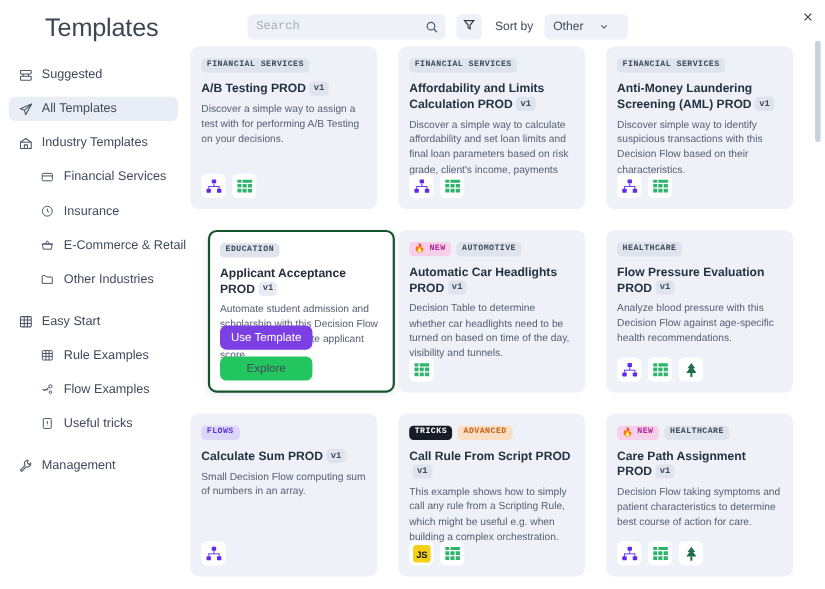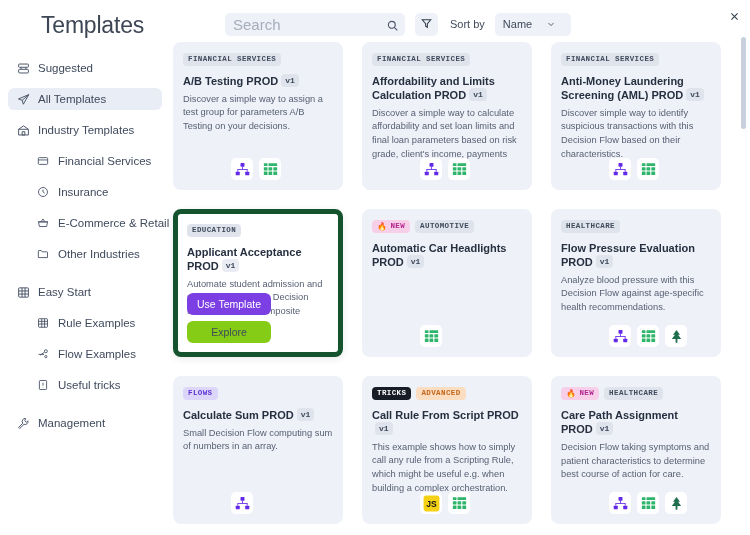--- a/index.html
+++ b/index.html
@@ -67,22 +67,22 @@
   .search-wrap {
     position: relative;
     width: 180px; height: 23px;
     background: #eef1f7;
     border-radius: 5px;
     display: flex; align-items: center;
     padding: 0 8px;
   }
   .search-input {
     border: none; outline: none; background: transparent;
-    font-family: Liberation Sans, sans-serif;
-    font-size: 15px;
+    font-family: Liberation Mono, monospace;
+    font-size: 11px;
     color: #3f4a5c;
     width: 150px;
   }
   .search-input::placeholder { color: #a6adbb; }
   .search-icon { position: absolute; right: 7px; top: 4px; color: #4a5568; }
   .filter-btn {
     width: 23px; height: 23px;
     background: #eef1f7;
     border-radius: 5px;
     display: flex; align-items: center; justify-content: center;
@@ -128,23 +128,24 @@
     width: 170px;
     min-height: 148px;
     background: #eef1f7;
     border-radius: 8px;
     padding: 11px 10px 10px 10px;
     overflow: hidden;
     cursor: pointer;
   }
   .card.hovered {
     background: #ffffff;
-    border: 5px solid #14532d;
+    border: 2px solid #14532d;
     box-shadow: 0 2px 7px rgba(40,50,80,0.10);
     padding: 10px 9px 9px 9px;
+    margin-left: 16px;
   }
   .badges { display: flex; gap: 5px; align-items: center; margin-bottom: 8px; flex-wrap: wrap; }
   .badge {
     font-family: "Liberation Mono", monospace;
     font-size: 7.5px;
     font-weight: 700;
     letter-spacing: 0.4px;
     padding: 3px 5px 2px 5px;
     border-radius: 4px;
     background: #dfe3ec;
@@ -184,21 +185,21 @@
   .card-desc {
     font-size: 9.3px;
     line-height: 1.47;
     color: #586074;
     max-height: 56px;
     overflow: hidden;
   }
   .icon-row {
     position: absolute;
     left: 10px; bottom: 10px;
-    display: flex; gap: 6px; margin-left: 48px;
+    display: flex; gap: 6px;
   }
   .tile {
     width: 22px; height: 22px;
     background: #ffffff;
     border-radius: 5px;
     display: flex; align-items: center; justify-content: center;
   }
   .btn-row {
     position: absolute;
     left: 9px; bottom: 9px;
@@ -207,21 +208,21 @@
   .btn {
     font-size: 10.5px;
     border-radius: 6px;
     padding: 5px 10px;
     cursor: pointer;
     border: none;
     font-family: "Liberation Sans", sans-serif;
     white-space: nowrap;
   }
   .btn-primary { background: #7b3fe4; color: #ffffff; }
-  .btn-secondary { background: #84cc16; color: #3f4a5c; text-align: center; }
+  .btn-secondary { background: #22c55e; color: #3f4a5c; text-align: center; }
 
   
   .scrollbar-track {
     position: absolute;
     right: 4px; top: 35px;
     width: 5px; height: 496px;
     background: transparent;
   }
   .scrollbar-thumb {
     position: absolute;
@@ -372,36 +373,36 @@
         <span>
           <svg width="11" height="11" viewBox="0 0 16 16" fill="none" stroke="currentColor" stroke-width="1.5">
             <path d="M1.8 2.5h12.4L9.3 8.4v5.1L6.7 12V8.4z"></path>
           </svg>
         </span>
       </div>
 
       <span class="sort-label">Sort by</span>
 
       <div class="sort-select">
-        <span>Name</span>
+        <span>Other</span>
         <span class="chev">
           <svg width="10" height="10" viewBox="0 0 16 16" fill="none" stroke="currentColor" stroke-width="1.5">
             <path d="M4 6.5L8 10.5L12 6.5"></path>
           </svg>
         </span>
       </div>
     </div>
 
     <div class="grid" id="card-grid">
         <div class="card">
           <div class="badges">
             <span class="badge"><span>FINANCIAL SERVICES</span></span>
           </div>
           <div class="card-title"><span>A/B Testing PROD</span><span class="ver">v1</span></div>
-          <div class="card-desc">Discover a simple way to assign a test group for parameters A/B Testing on your decisions.</div>
+          <div class="card-desc">Discover a simple way to assign a test with for performing A/B Testing on your decisions.</div>
           <div class="icon-row">
             <div class="tile">
               <svg width="15" height="15" viewBox="0 0 18 18" fill="#6229e8">
                 <rect x="6.6" y="1.3" width="4.8" height="4.3" rx="0.7"></rect>
                 <rect x="0.9" y="11.6" width="4.8" height="4.3" rx="0.7"></rect>
                 <rect x="12.3" y="11.6" width="4.8" height="4.3" rx="0.7"></rect>
                 <rect x="8.5" y="5.6" width="1" height="3.2"></rect>
                 <rect x="3" y="8.5" width="12" height="1"></rect>
                 <rect x="2.9" y="8.8" width="1" height="2.9"></rect>
                 <rect x="14.1" y="8.8" width="1" height="2.9"></rect>
@@ -498,20 +499,21 @@
         </div>
         <div class="card">
           <div class="badges">
             <span class="badge new">
               <span class="flame">🔥</span>
               <span>NEW</span>
             </span>
             <span class="badge"><span>AUTOMOTIVE</span></span>
           </div>
           <div class="card-title"><span>Automatic Car Headlights PROD</span><span class="ver">v1</span></div>
+          <div class="card-desc">Decision Table to determine whether car headlights need to be turned on based on time of the day, visibility and tunnels.</div>
           <div class="icon-row">
             <div class="tile">
               <svg width="15" height="15" viewBox="0 0 18 18" fill="#2eb56b">
                 <rect x="1" y="1.6" width="4.4" height="3.3" rx="0.6"></rect>
                 <rect x="6.6" y="1.6" width="10.4" height="3.3" rx="0.6"></rect>
                 <rect x="1" y="6.2" width="4.4" height="4" rx="0.6"></rect>
                 <rect x="6.6" y="6.2" width="4.5" height="4" rx="0.6"></rect>
                 <rect x="12.4" y="6.2" width="4.6" height="4" rx="0.6"></rect>
                 <rect x="1" y="11.5" width="4.4" height="4.2" rx="0.6"></rect>
                 <rect x="6.6" y="11.5" width="4.5" height="4.2" rx="0.6"></rect>

